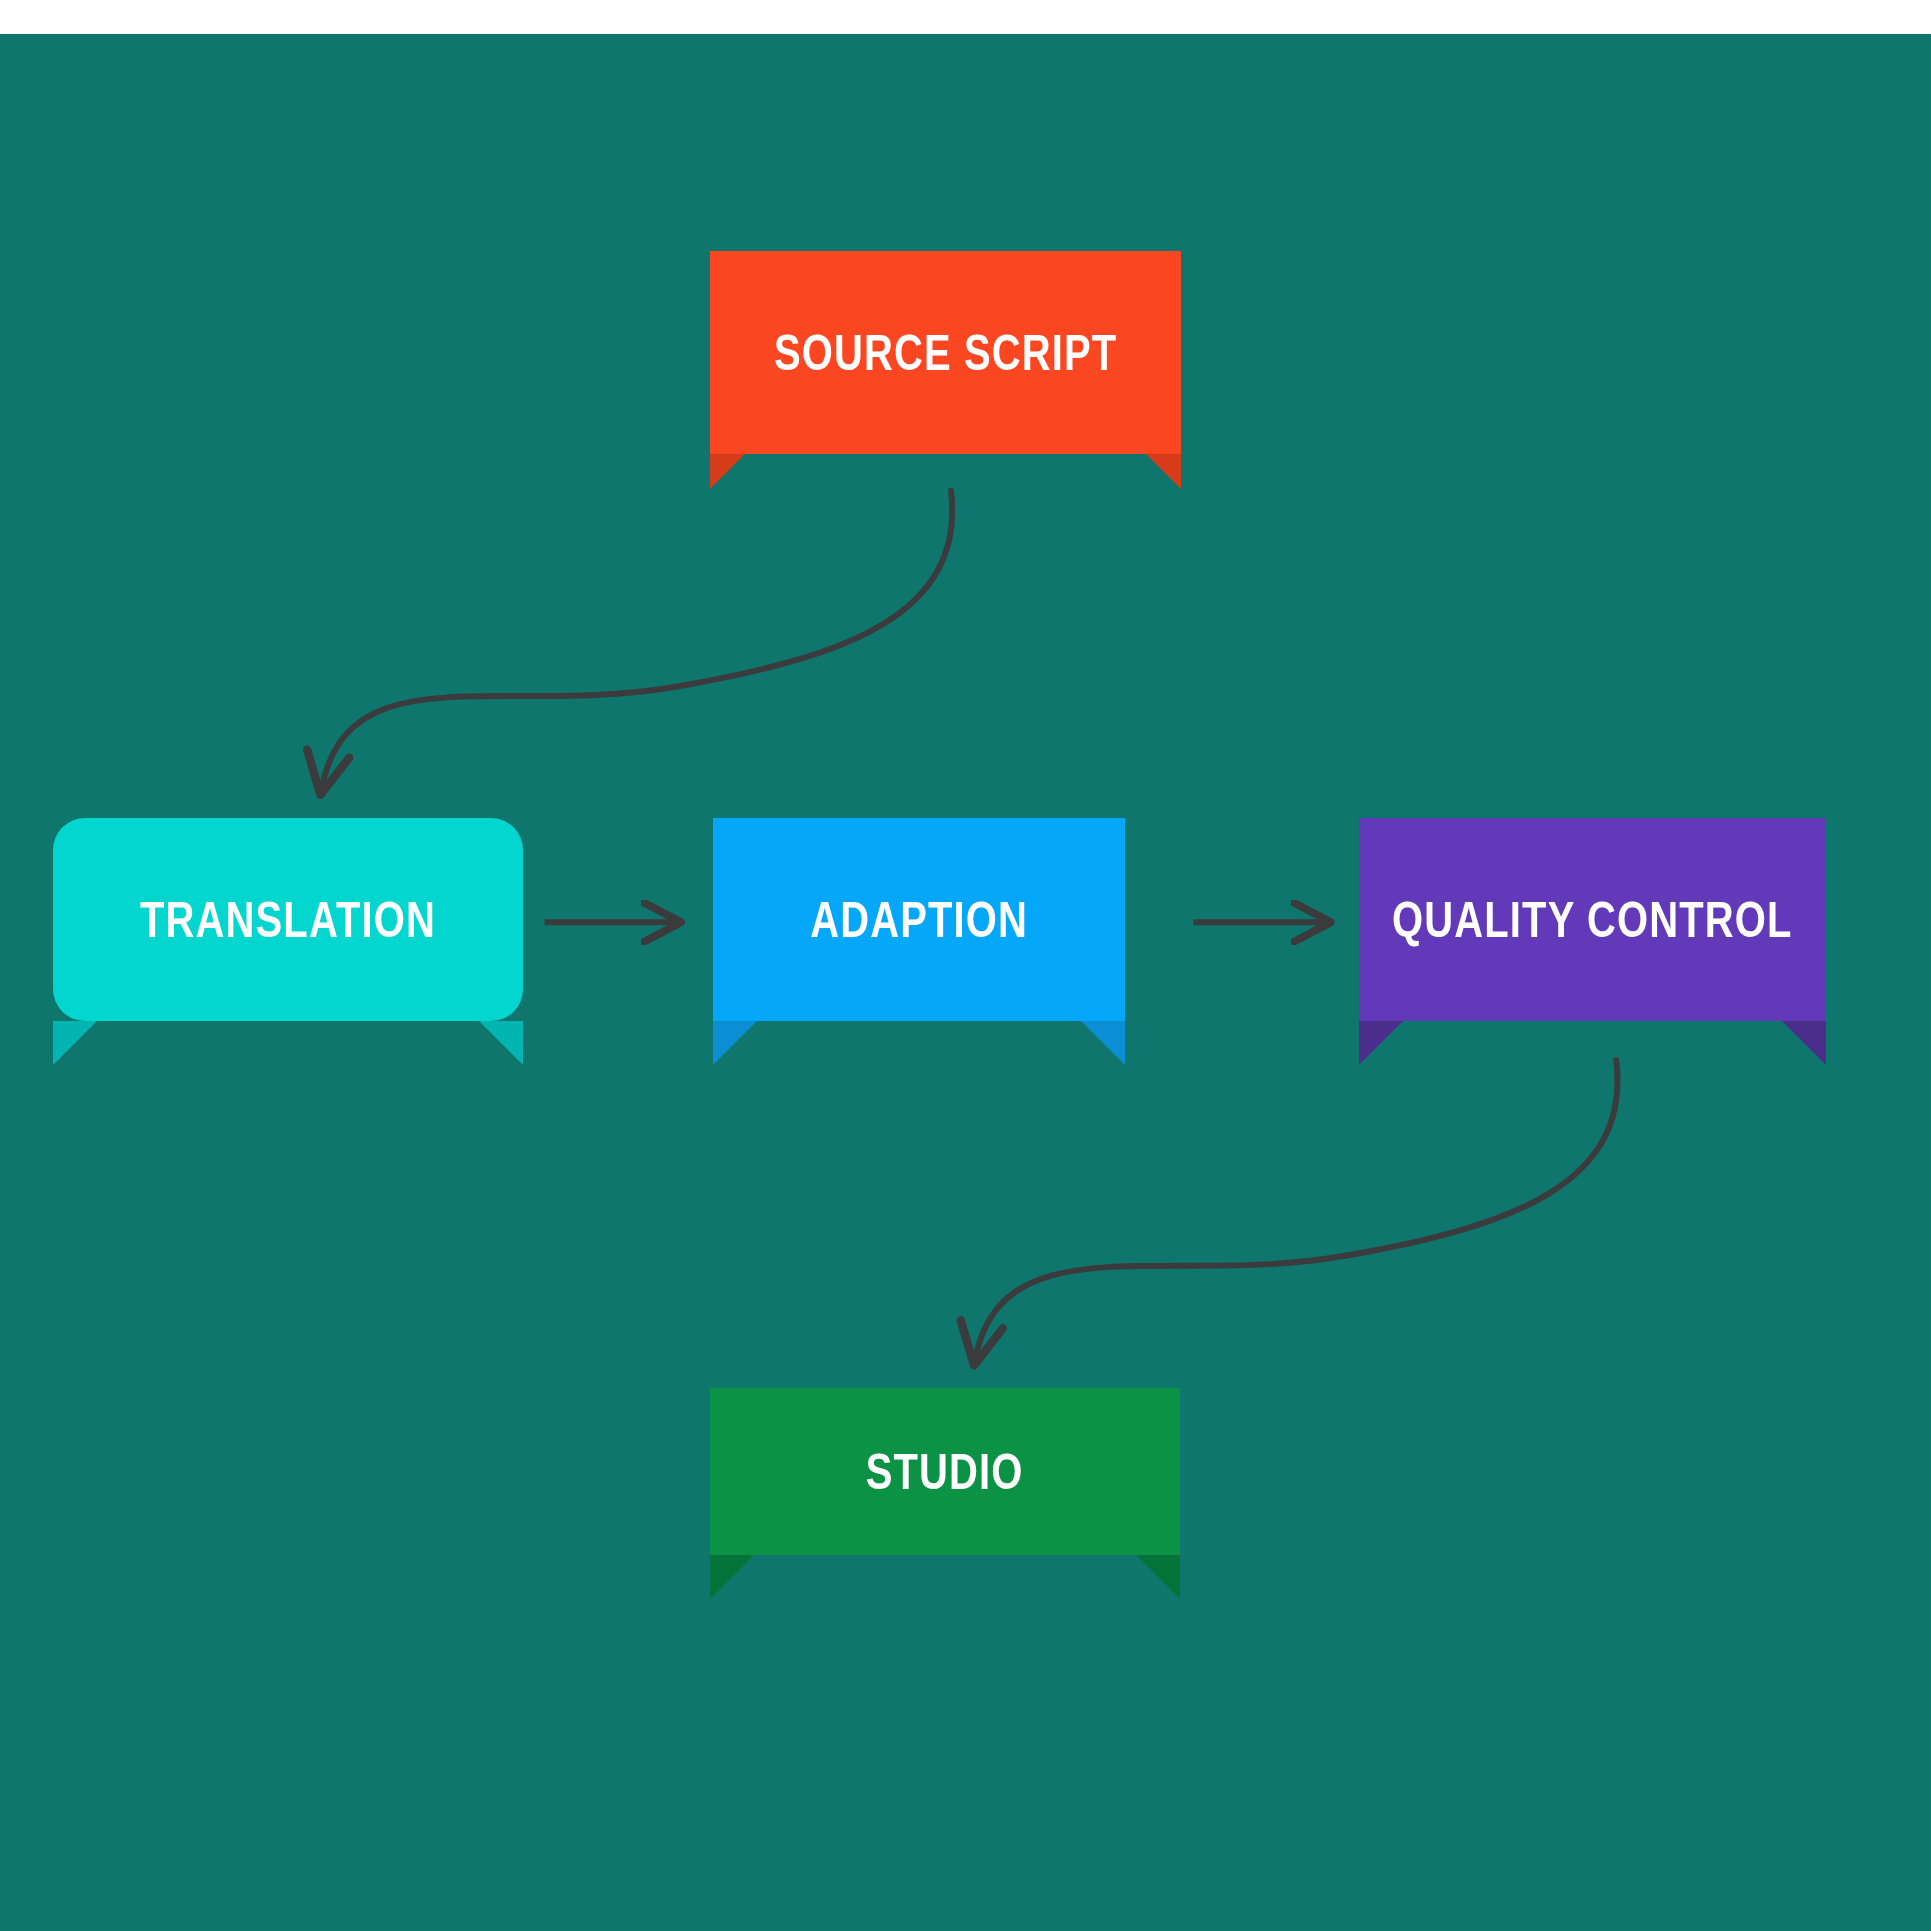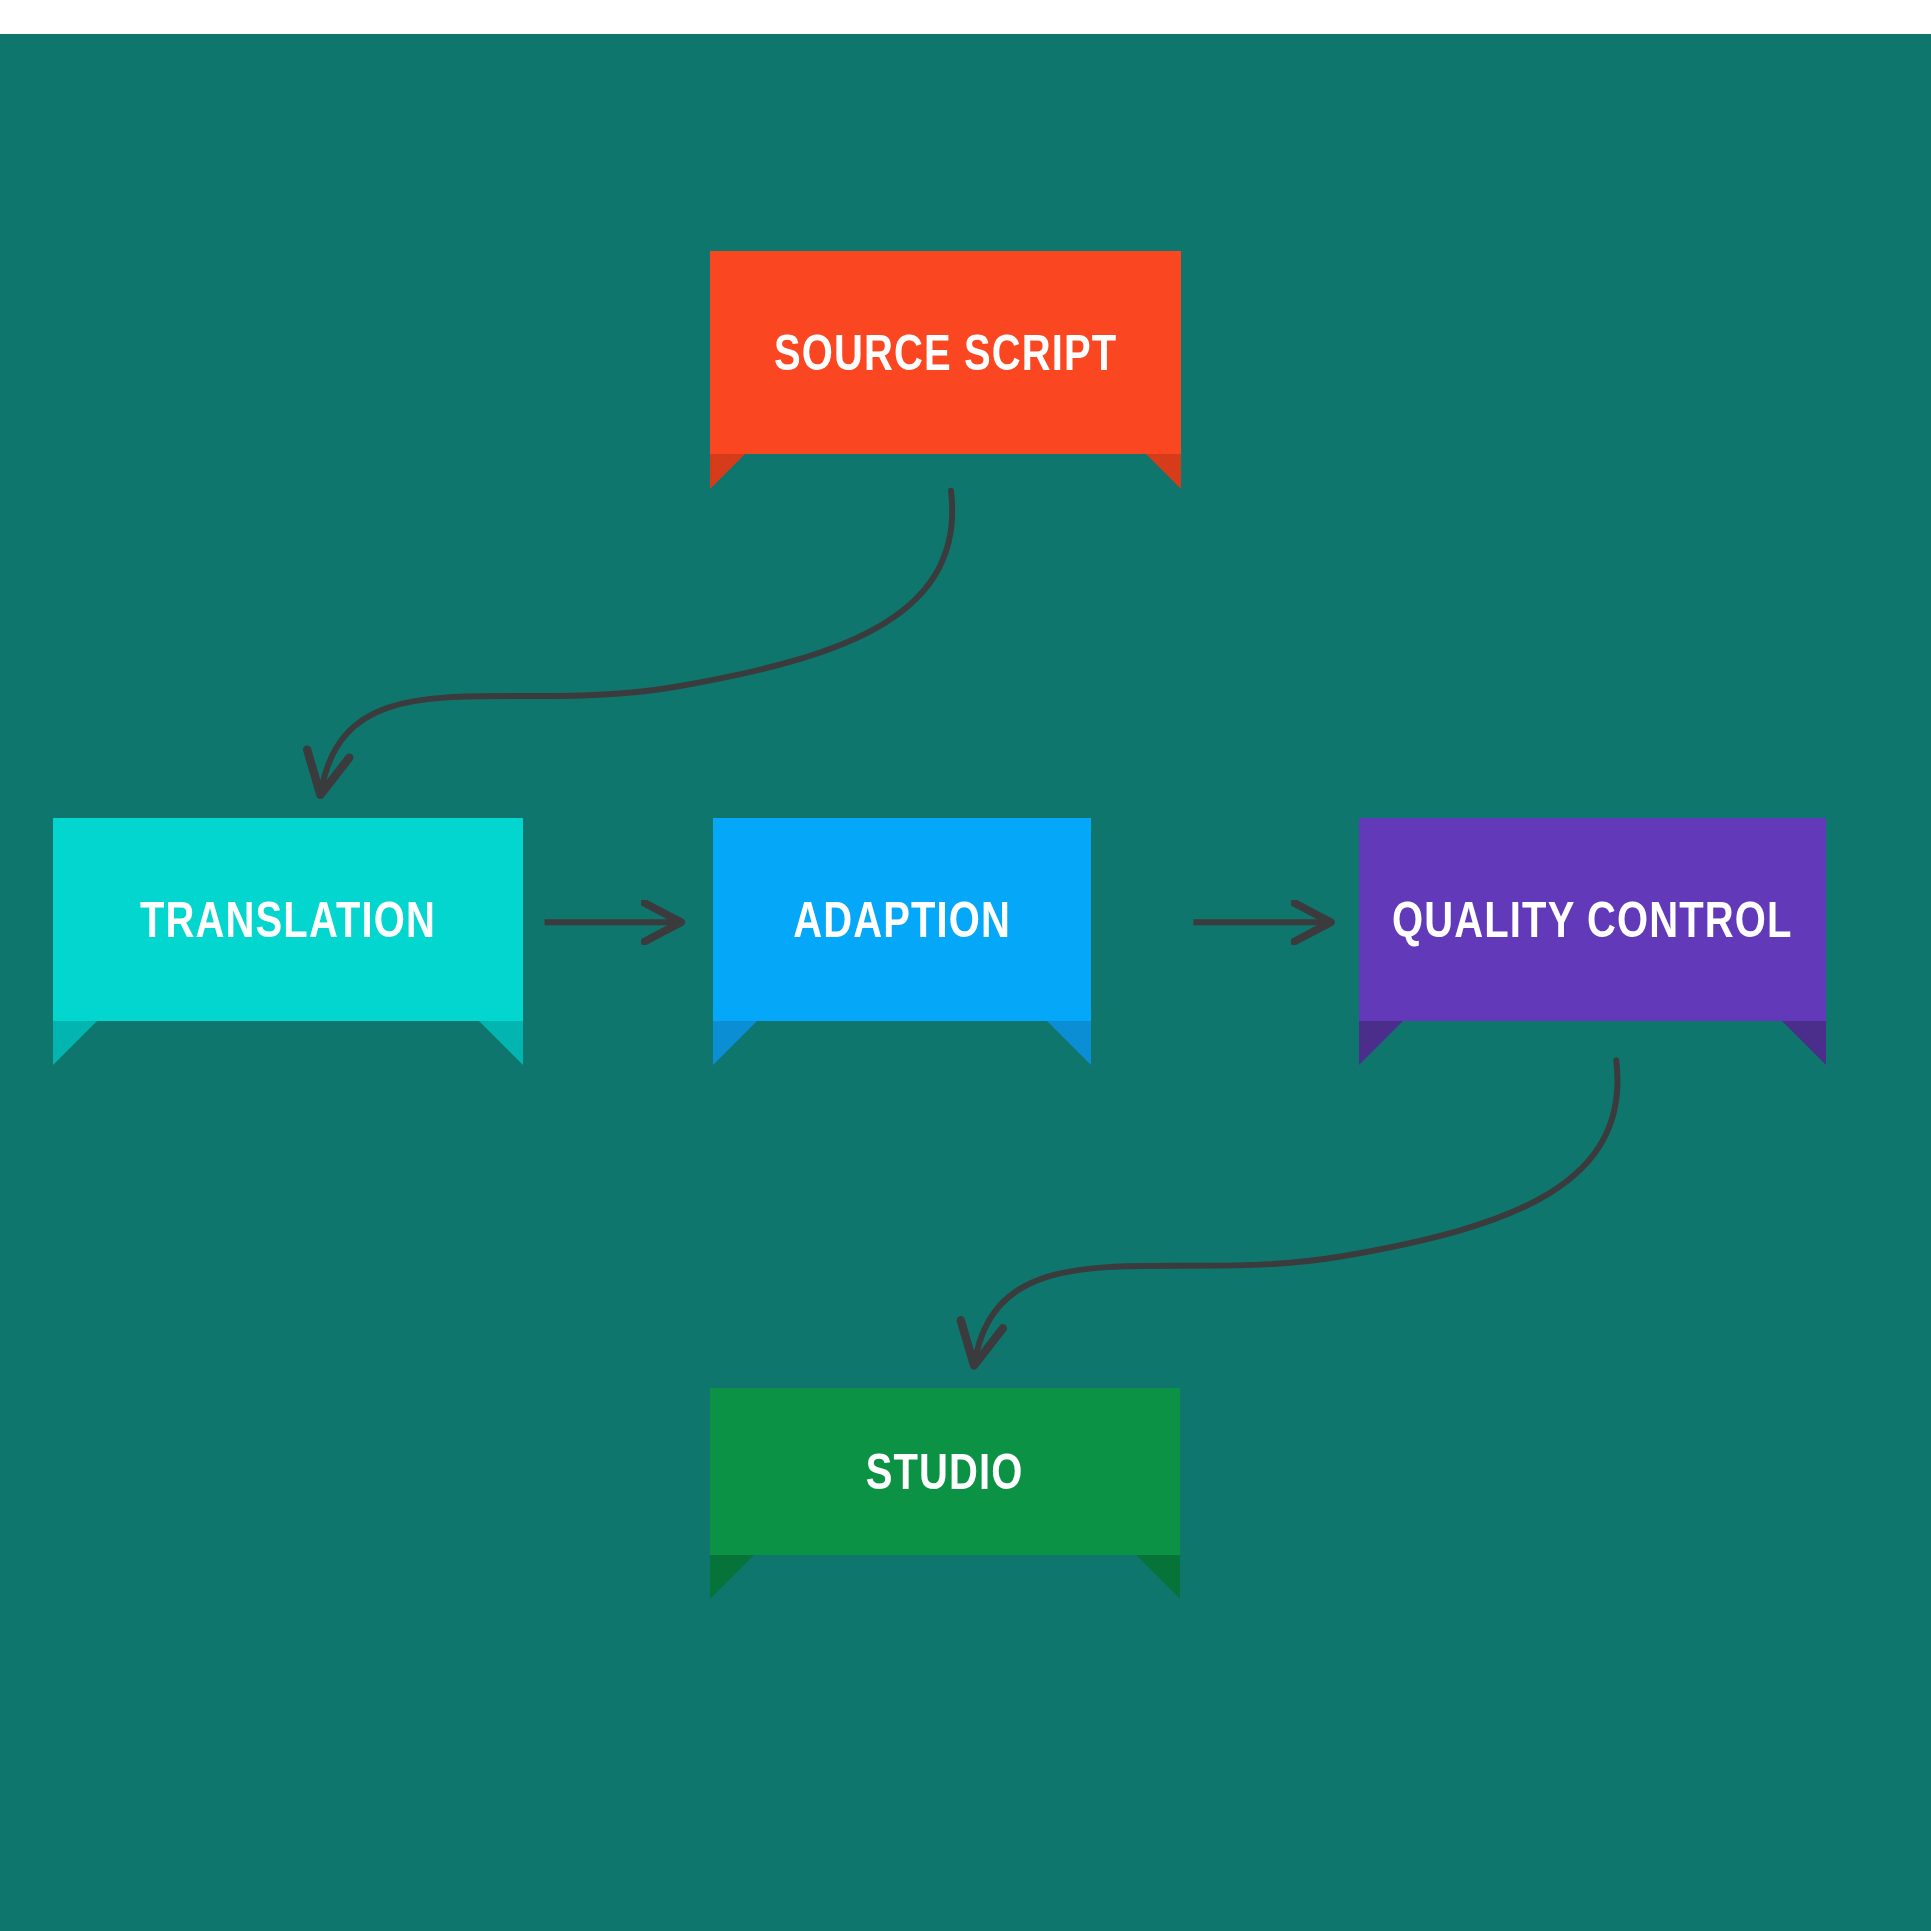--- a/index.html
+++ b/index.html
@@ -97,28 +97,28 @@
 
   <div class="ribbon" style="left:710px; top:217px; width:471px; height:203px;">
     <div class="ribbon-body" style="background:#fa4621;">
       <span class="ribbon-label">SOURCE SCRIPT</span>
     </div>
     <div class="fold fold-left" style="border-left:35px solid #d63b1a; border-bottom:35px solid transparent;"></div>
     <div class="fold fold-right" style="border-right:35px solid #d63b1a; border-bottom:35px solid transparent;"></div>
   </div>
 
   <div class="ribbon" style="left:53px; top:784px; width:470px; height:203px;">
-    <div class="ribbon-body" style="background:#03d6cf;">
+    <div class="ribbon-body" style="background:#03d6cf;border-radius:32px;">
       <span class="ribbon-label">TRANSLATION</span>
     </div>
     <div class="fold fold-left" style="border-left:44px solid #03b5b0; border-bottom:44px solid transparent;"></div>
     <div class="fold fold-right" style="border-right:44px solid #03b5b0; border-bottom:44px solid transparent;"></div>
   </div>
 
-  <div class="ribbon" style="left:713px; top:784px; width:378px; height:203px;">
+  <div class="ribbon" style="left:713px; top:784px; width:412px; height:203px;">
     <div class="ribbon-body" style="background:#05a7f8;">
       <span class="ribbon-label">ADAPTION</span>
     </div>
     <div class="fold fold-left" style="border-left:44px solid #0b8ed4; border-bottom:44px solid transparent;"></div>
     <div class="fold fold-right" style="border-right:44px solid #0b8ed4; border-bottom:44px solid transparent;"></div>
   </div>
 
   <div class="ribbon" style="left:1359px; top:784px; width:467px; height:203px;text-decoration:underline;">
     <div class="ribbon-body" style="background:#6239b8;">
       <span class="ribbon-label">QUALITY CONTROL</span>

